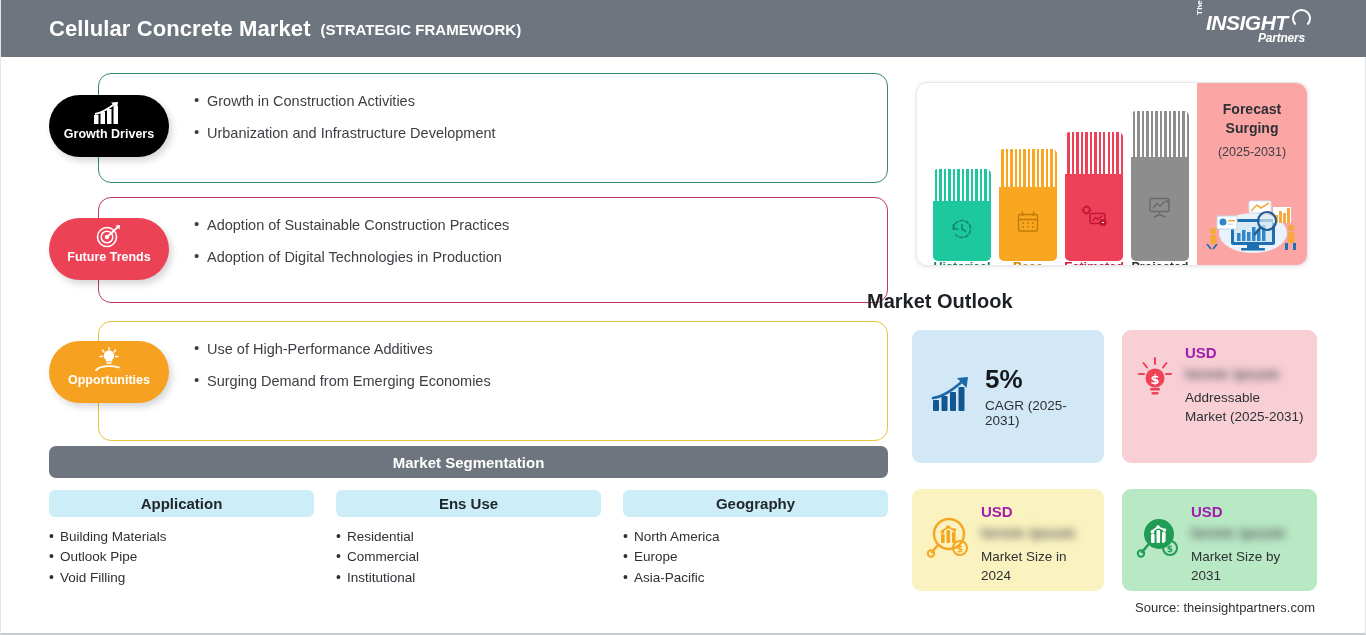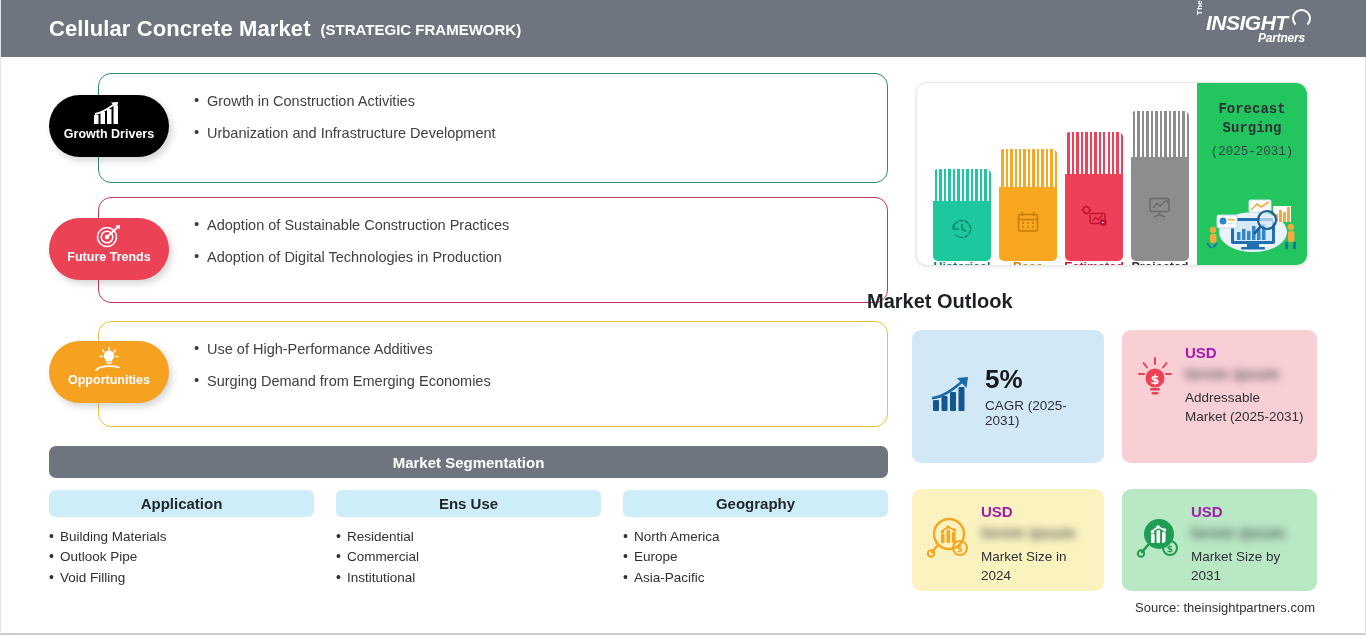--- a/index.html
+++ b/index.html
@@ -74,21 +74,21 @@
   
   .panel {
     position: absolute;
     left: 97px; width: 790px;
     border: 1.3px solid #2f8b77;
     border-radius: 13px;
     background: #ffffff;
   }
   .panel.p1 { top: 73px;  height: 110px; border-color: #2f8b77; }
   .panel.p2 { top: 197px; height: 106px; border-color: #c0395a; }
-  .panel.p3 { top: 321px; height: 106px; border-color: #e9c23b; }
+  .panel.p3 { top: 321px; height: 120px; border-color: #e9c23b; }
 
   .panel-bullets {
     position: absolute;
     left: 95px; top: 18px;
     right: 16px;
   }
   .bullet {
     font-size: 14.5px;
     color: #3d4145;
     line-height: 1.25;
@@ -167,23 +167,22 @@
     width: 392px; height: 184px;
     background: #ffffff;
     border: 1px solid #e6e8eb;
     border-radius: 11px;
     box-shadow: 0 1px 4px rgba(0,0,0,0.10);
     overflow: hidden;
   }
   .forecast-right {
     position: absolute; right: 0; top: 0;
     width: 110px; height: 184px;
-    background: #22c55e;
+    background: #fca5a5;
     border-radius: 0 11px 11px 0;
-    font-family: Liberation Mono, monospace;
   }
   .fc-title {
     position: absolute; top: 17px; left: 0; right: 0;
     text-align: center;
     font-size: 14px; font-weight: bold; color: #2d3135;
     line-height: 1.33;
   }
   .fc-years {
     position: absolute; top: 62px; left: 0; right: 0;
     text-align: center;

